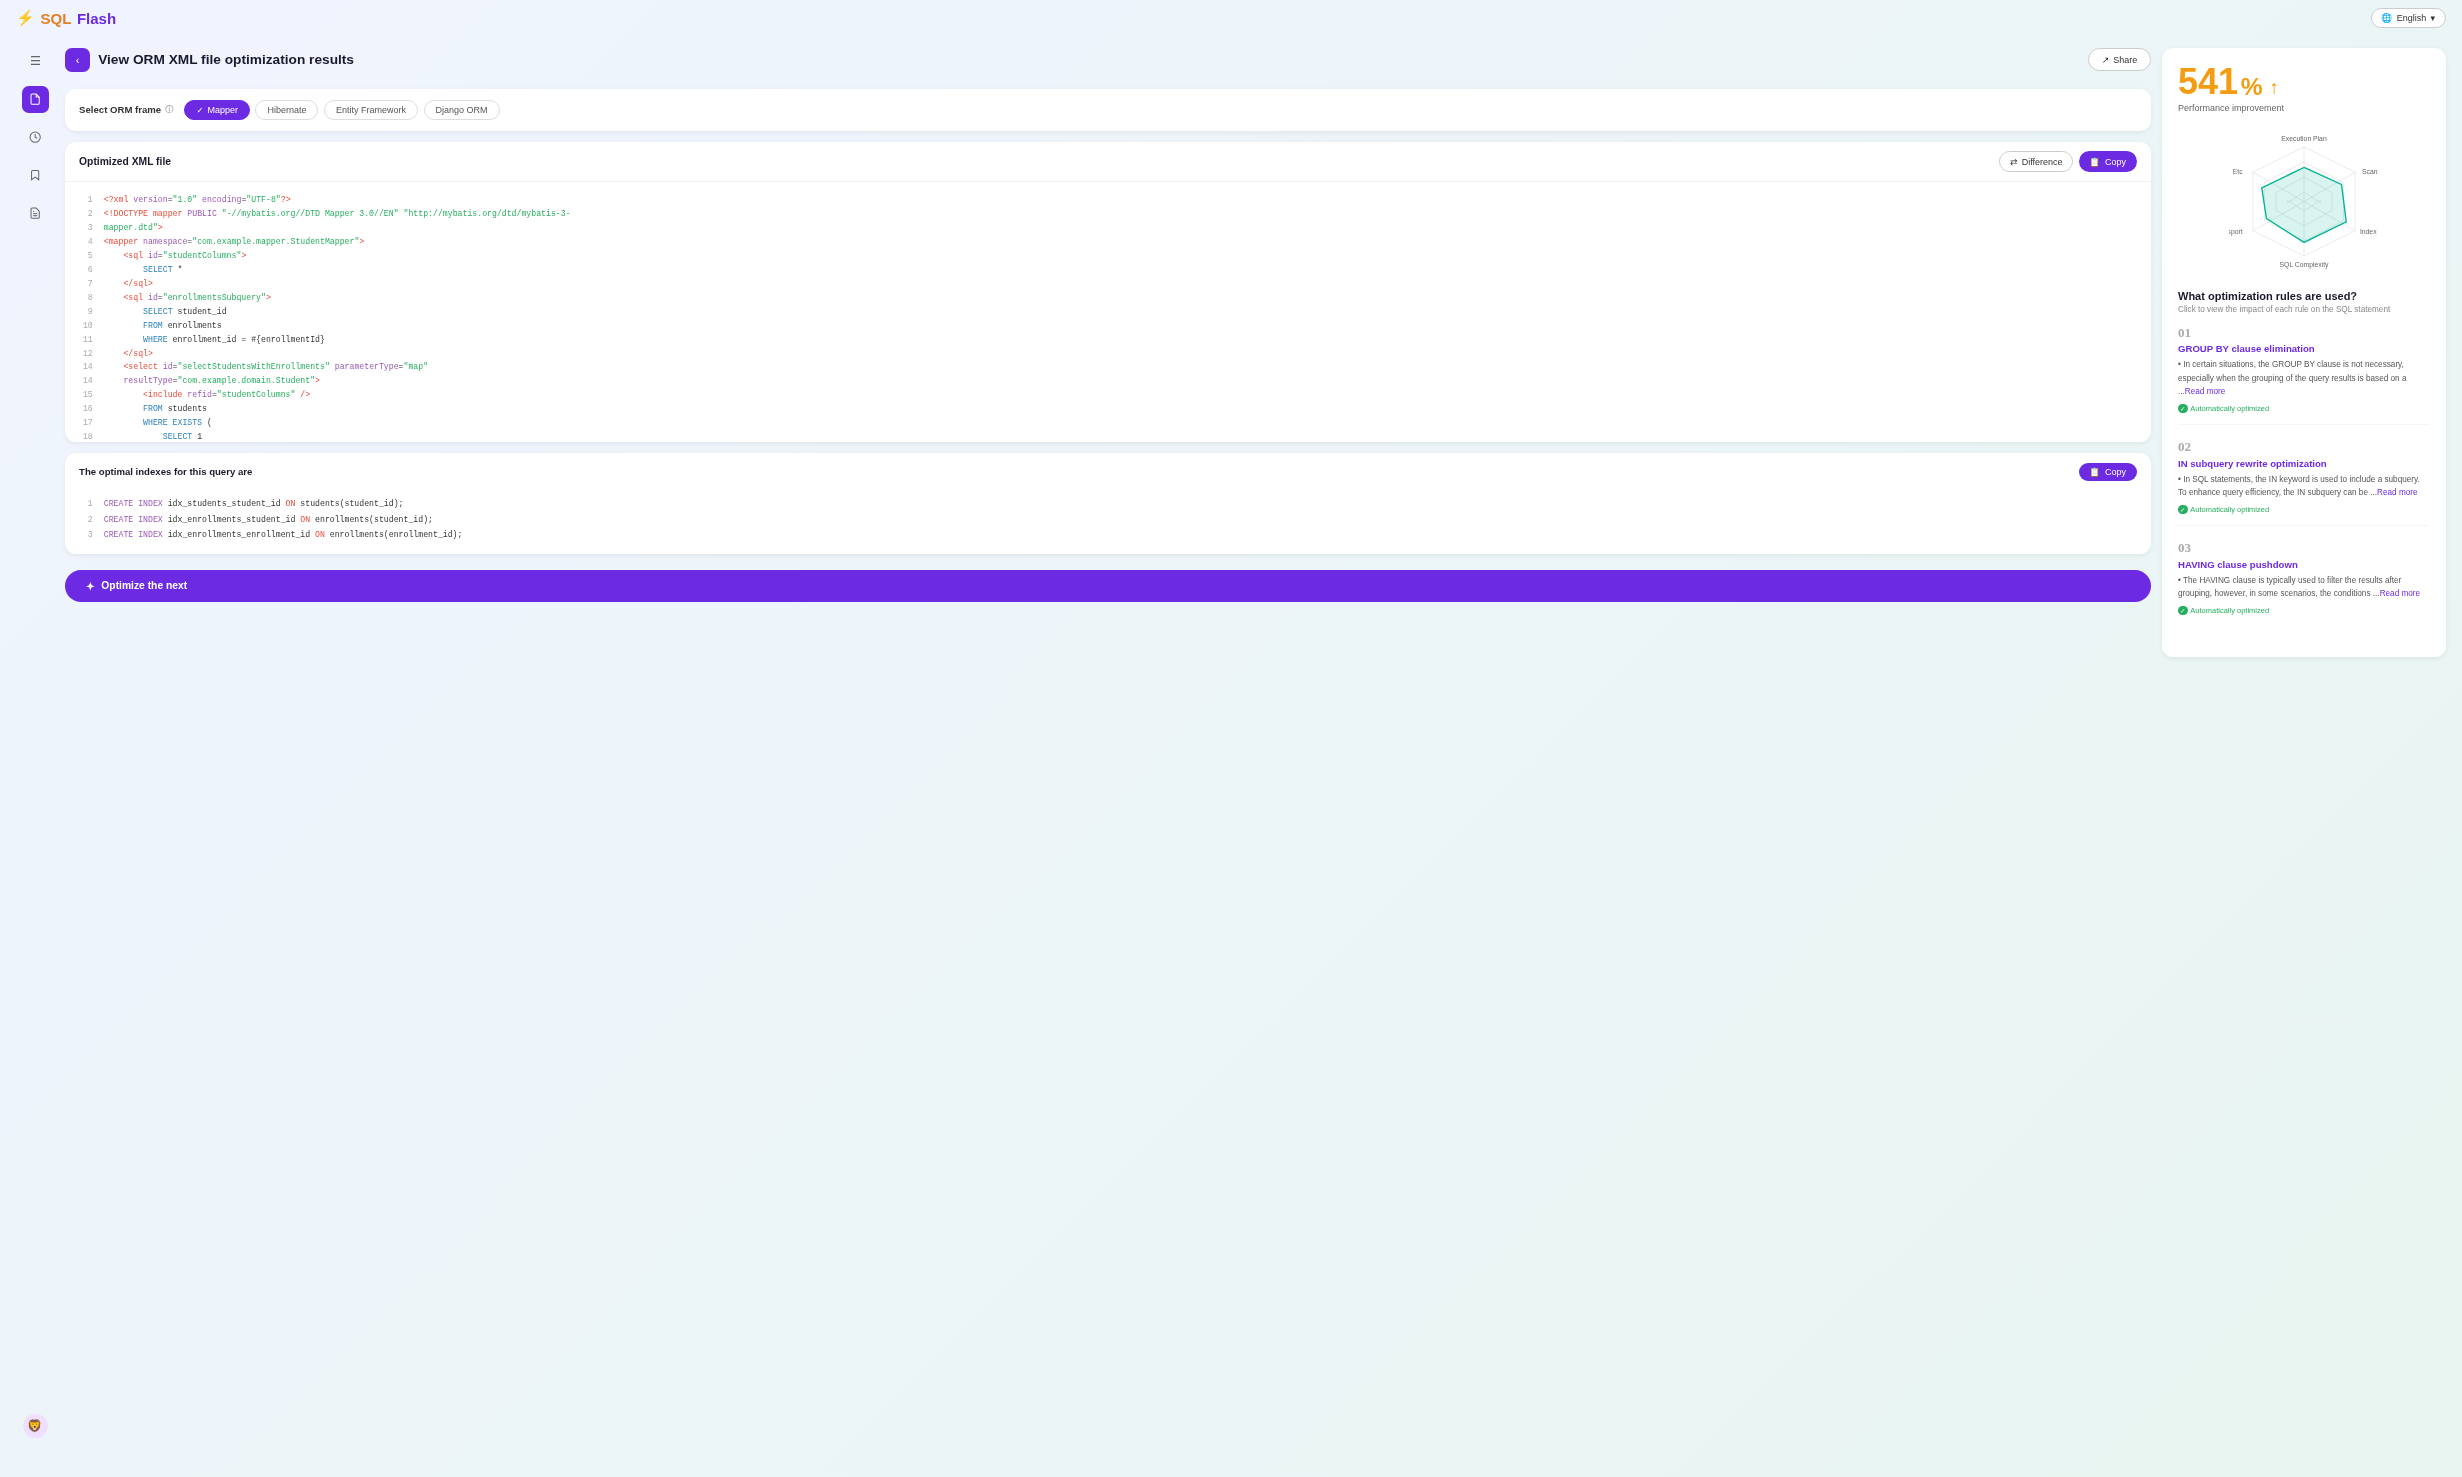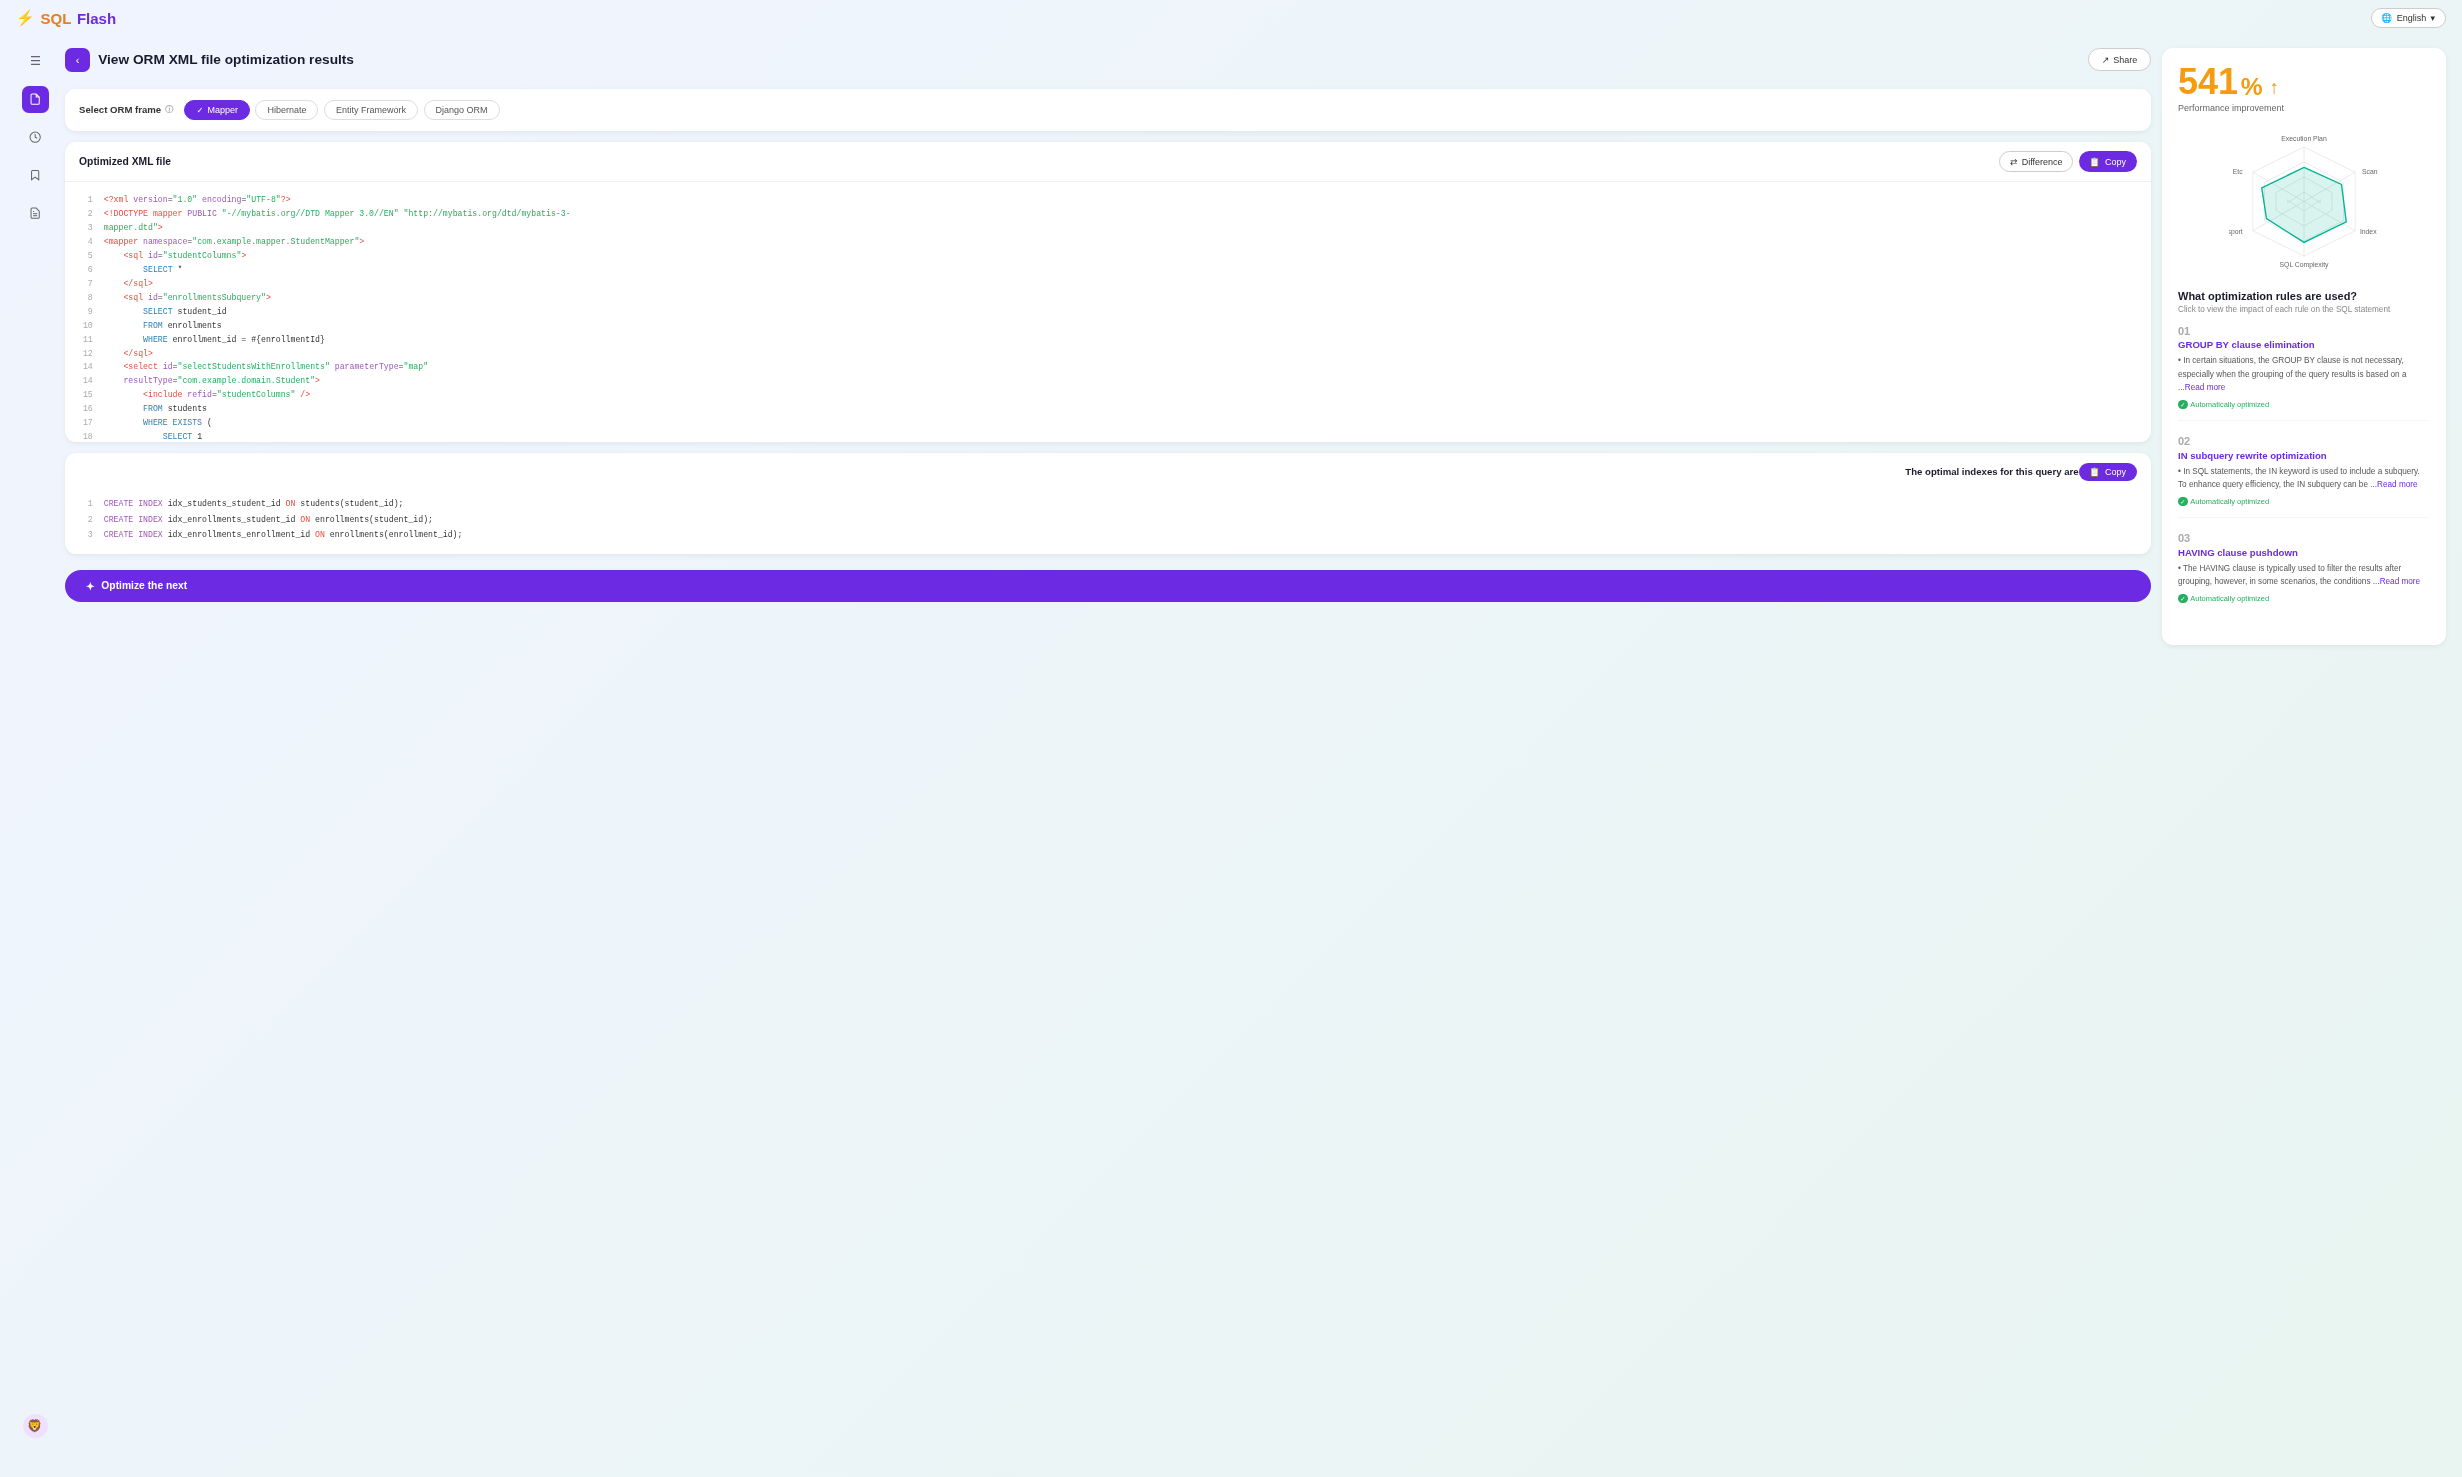--- a/index.html
+++ b/index.html
@@ -261,21 +261,21 @@
     
     .index-card {
       background: white;
       border-radius: 11px;
       overflow: hidden;
       box-shadow: 0 1.4px 5.5px rgba(0,0,0,0.06);
     }
     .index-card-header {
       display: flex;
       align-items: center;
-      justify-content: flex-end;
+      justify-content: space-between;
       padding: 9.6px 13.7px;
     }
     .index-card-title {
       font-size: 9.6px;
       font-weight: 600;
       color: #1a1a2e;
     }
     .index-body {
       padding: 5.5px 13.7px 11px;
     }
@@ -358,24 +358,25 @@
       color: #888;
       margin-bottom: 11px;
     }
     .rule-item {
       margin-bottom: 13.7px;
       padding-bottom: 11px;
       border-bottom: 0.7px solid #f5f5f5;
     }
     .rule-item:last-child { border-bottom: none; }
     .rule-num {
-      font-size: 11px;
+      font-size: 13px;
       color: #aaa;
       font-weight: 600;
       margin-bottom: 2.7px;
+      font-family: Liberation Serif, serif;
     }
     .rule-title {
       font-size: 9.6px;
       font-weight: 700;
       color: #6c2be2;
       margin-bottom: 4.1px;
     }
     .rule-desc {
       font-size: 8.2px;
       color: #555;

